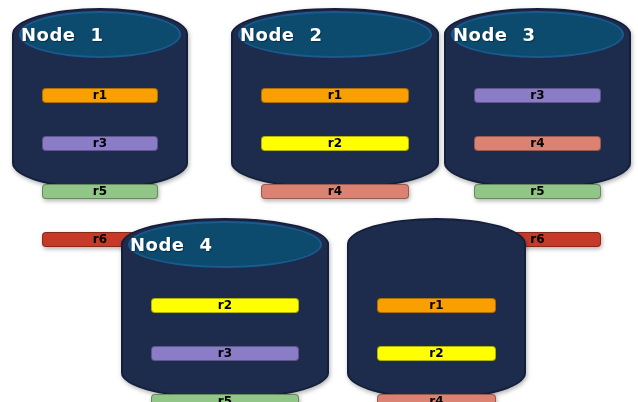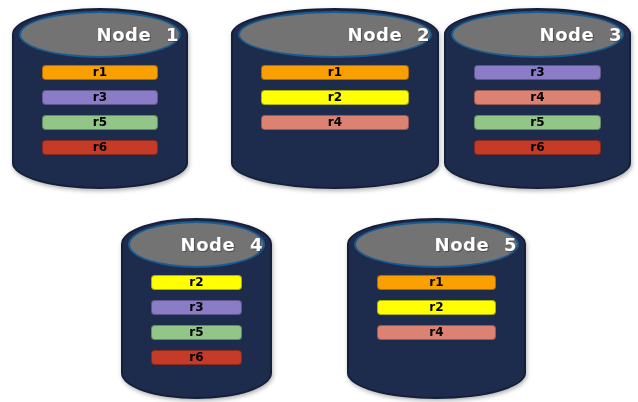--- a/index.html
+++ b/index.html
@@ -22,27 +22,27 @@
     border: 2px solid #141F3A;
     border-radius: 50% / 26px;
     box-sizing: border-box;
   }
   .cyl-top {
     position: absolute;
     top: 3px;
     left: 7px;
     right: 7px;
     height: 47px;
-    background: #737373;
+    background: #0c4a6e;
     border: 2px solid #1A5B8F;
     border-radius: 50%;
     box-sizing: border-box;
     display: flex;
     align-items: center;
-    justify-content: flex-end;
+    justify-content: flex-start;
   }
   .cyl-title {
     color: #ffffff;
     font-weight: bold;
     font-size: 18px;
     letter-spacing: 0.5px;
     word-spacing: 0.45em;
     white-space: pre;
     text-shadow: 1px 1px 1px rgba(0,0,0,0.35);
   }
@@ -55,32 +55,33 @@
     flex-direction: column;
     gap: 10px;
   }
   .bar {
     height: 13px;
     border: 1px solid rgba(0,0,0,0.30);
     border-radius: 4px;
     display: flex;
     align-items: center;
     justify-content: center;
+    margin-top: 23px;
   }
   .bar-label {
     color: #000000;
     font-weight: bold;
     font-size: 12px;
     line-height: 13px;
   }
   
   .n1 { left: 12px;  top: 8px;   width: 176px; height: 181px; }
   .n2 { left: 231px; top: 8px;   width: 208px; height: 181px; }
   .n3 { left: 444px; top: 8px;   width: 187px; height: 181px; }
-  .n4 { left: 121px; top: 218px; width: 151px; height: 181px; }
+  .n4 { left: 121px; top: 218px; width: 208px; height: 181px; }
   .n5 { left: 347px; top: 218px; width: 179px; height: 181px; }
 </style>
 </head>
 <body>
 
 <div class="canvas">
 
   <div class="cyl n1">
     <div class="cyl-shell"></div>
     <div class="cyl-top">
@@ -157,23 +158,20 @@
         <span class="bar-label">r5</span>
       </div>
       <div class="bar" style="background-color: rgb(197, 59, 40);">
         <span class="bar-label">r6</span>
       </div>
     </div>
   </div>
 
   <div class="cyl n5">
     <div class="cyl-shell"></div>
-    <div class="cyl-top">
-      <span class="cyl-title">Node 5</span>
-    </div>
     <div class="bars">
       <div class="bar" style="background-color: rgb(249, 160, 0);">
         <span class="bar-label">r1</span>
       </div>
       <div class="bar" style="background-color: rgb(255, 255, 0);">
         <span class="bar-label">r2</span>
       </div>
       <div class="bar" style="background-color: rgb(220, 130, 114);">
         <span class="bar-label">r4</span>
       </div>

